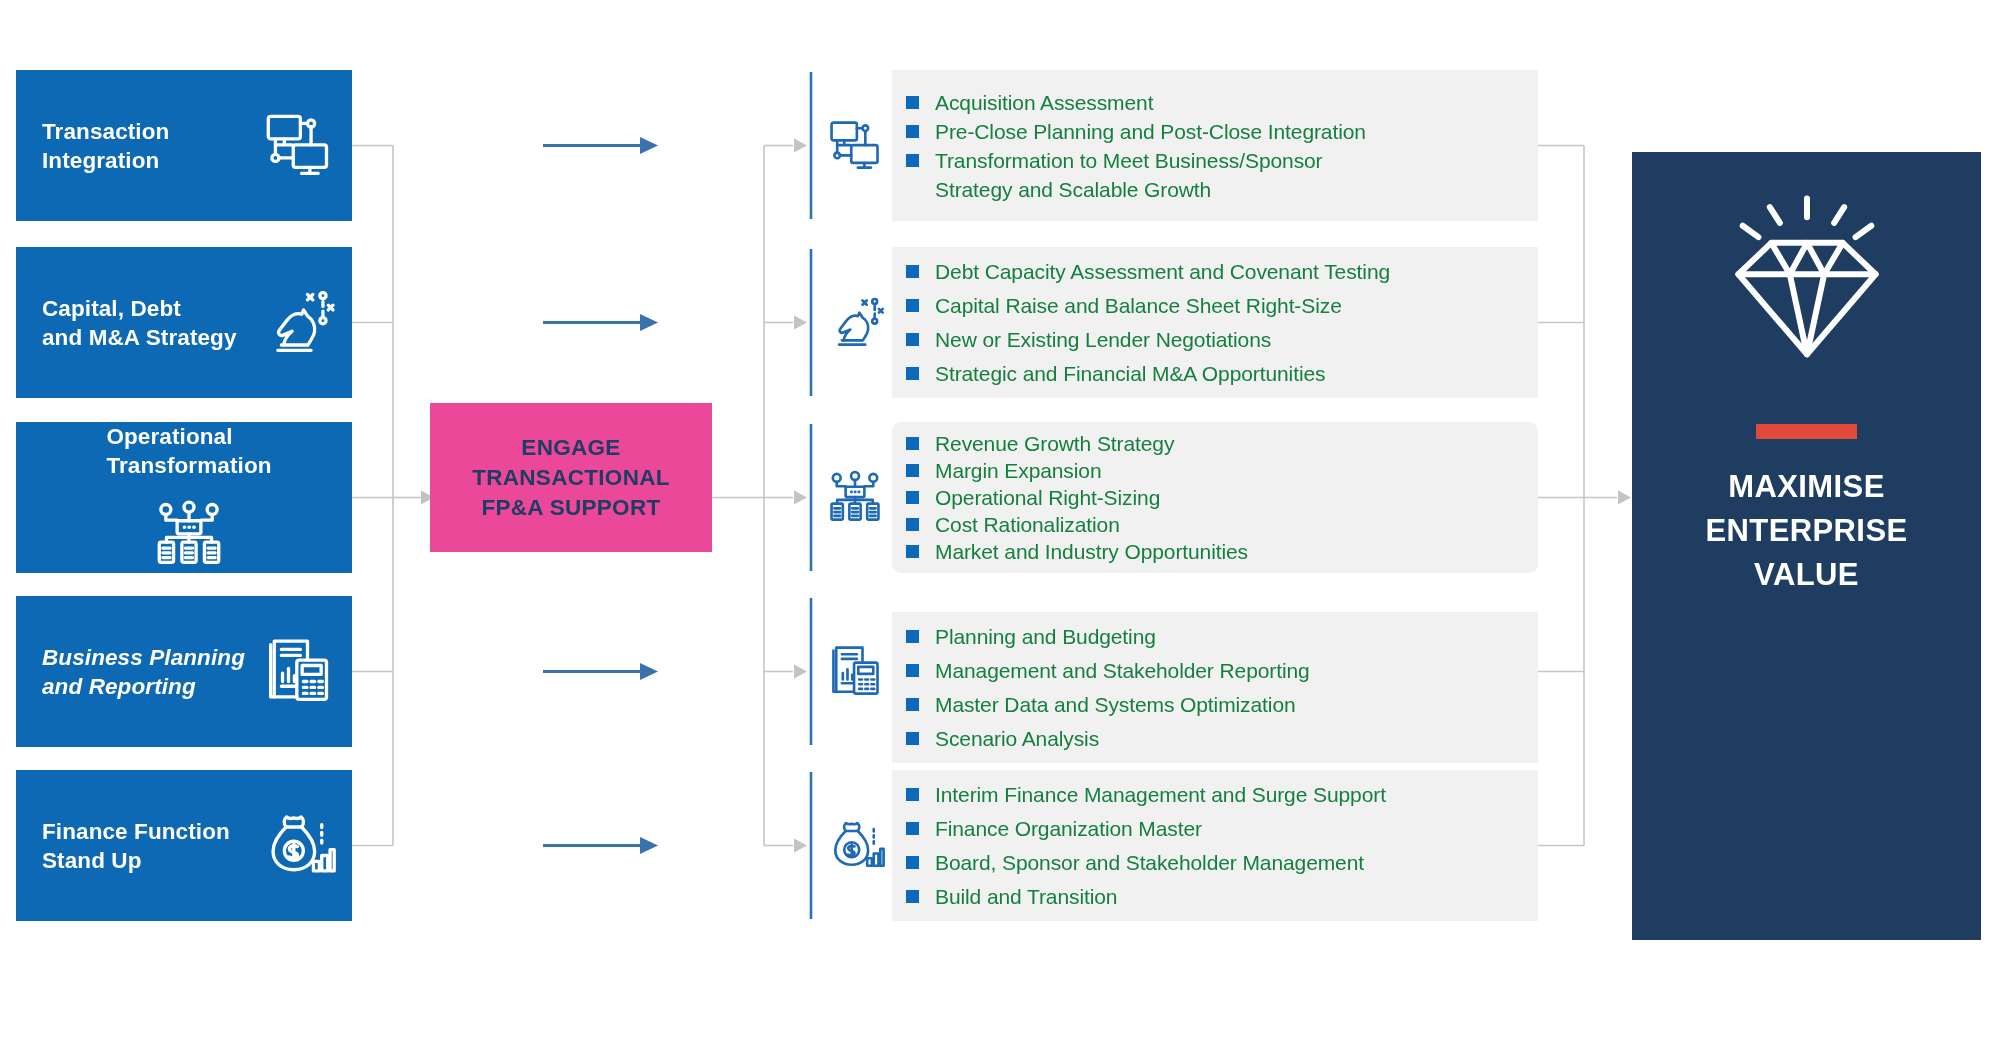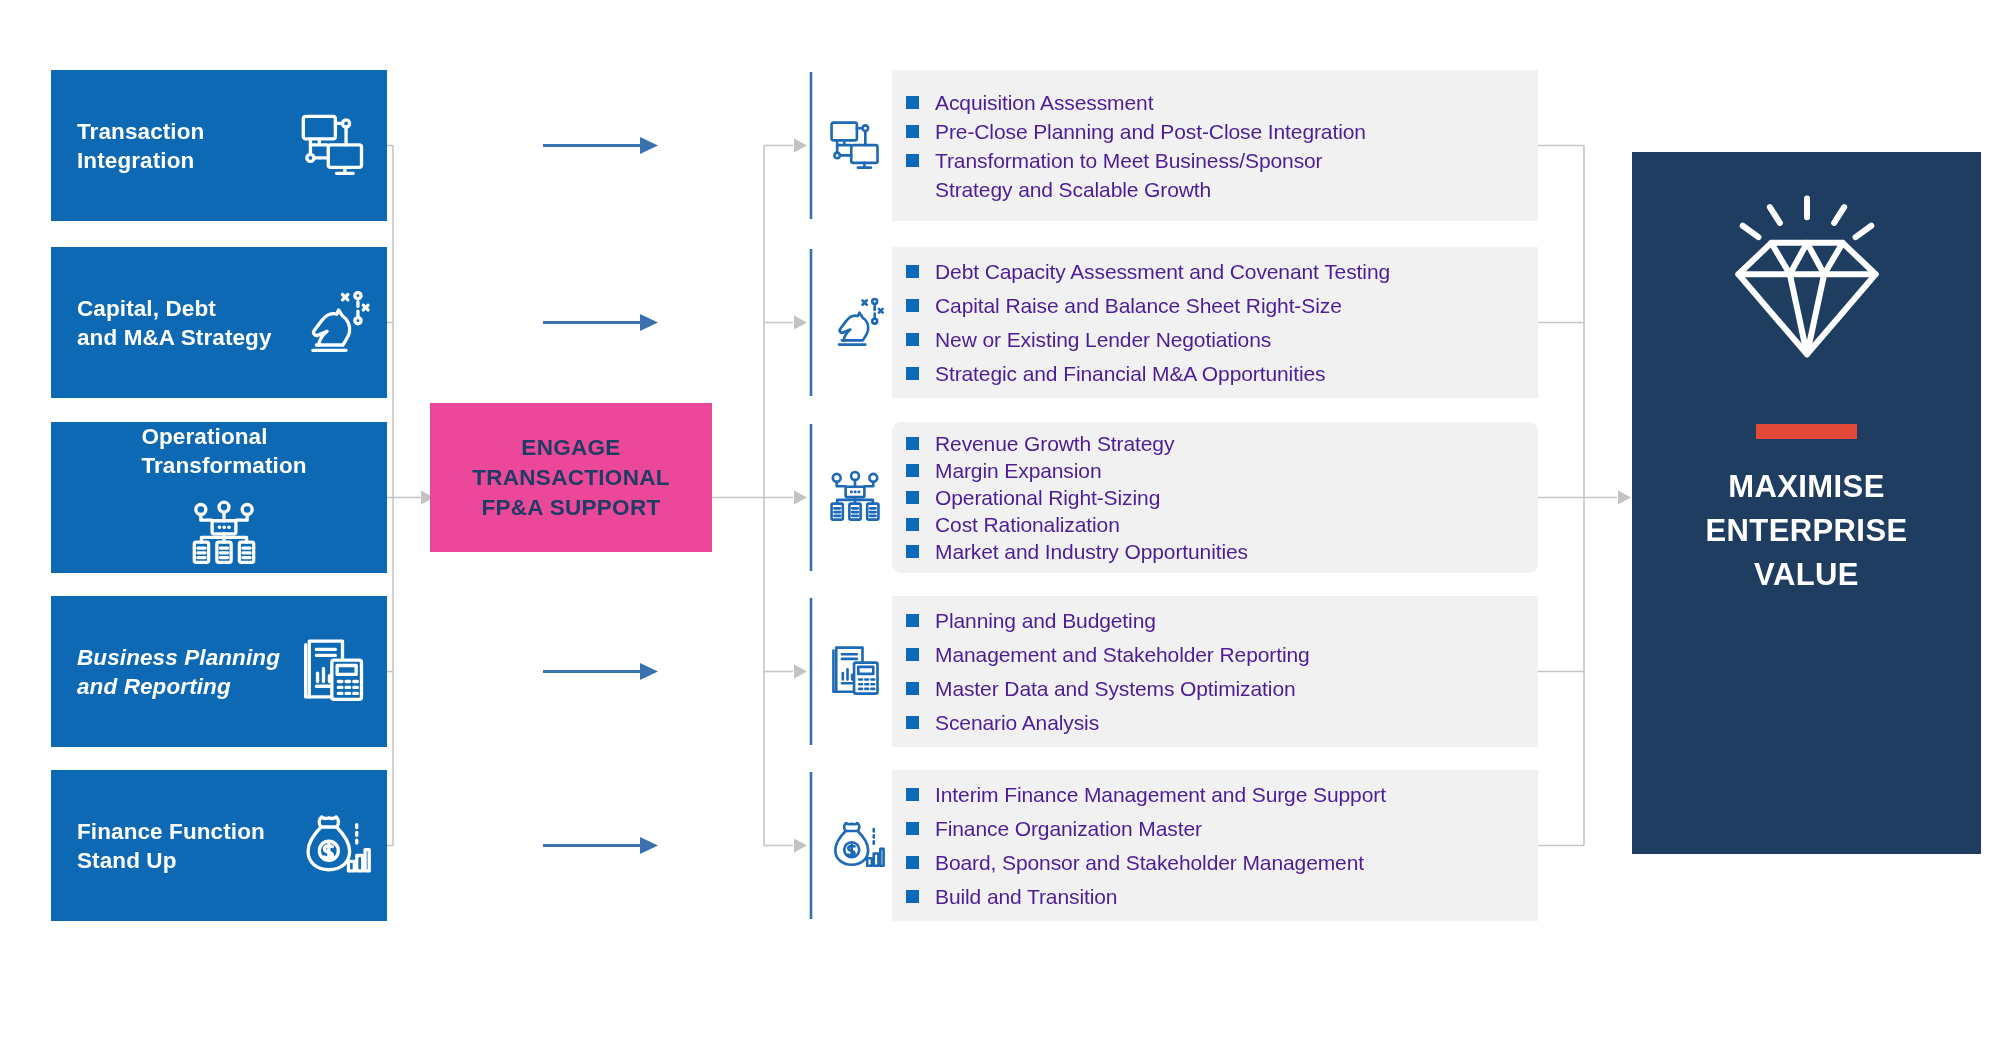--- a/index.html
+++ b/index.html
@@ -7,43 +7,43 @@
           font-family:"Liberation Sans",sans-serif;overflow:hidden;}
   #wires{position:absolute;left:0;top:0;width:2000px;height:1052px;pointer-events:none;}
   .wire{stroke:#c6c6c6;stroke-width:1.6;fill:none;}
   .wire-head{fill:#c3c3c3;}
   .blue-line{stroke:#3a72b0;stroke-width:3;}
   .blue-head{fill:#3a72b0;}
   .accent{stroke:#2e74b5;stroke-width:2.6;}
 
   .left-box{position:absolute;left:16px;width:336px;height:151px;background:#0e69b4;
             display:flex;align-items:center;justify-content:space-between;
-            padding:0 16px 0 26px;box-sizing:border-box;color:#ffffff;margin-left:35px;}
+            padding:0 16px 0 26px;box-sizing:border-box;color:#ffffff;}
   .left-label{font-size:22.5px;font-weight:700;line-height:29px;white-space:pre-line;letter-spacing:.1px;}
   .pillar-icon{width:76px;height:76px;color:#ffffff;flex:0 0 auto;}
 
   .center-box{position:absolute;left:430px;top:403px;width:282px;height:149px;background:#ec4899;
               display:flex;align-items:center;justify-content:center;}
   .center-label{font-size:22.5px;font-weight:700;color:#1e3c64;text-align:center;
                 line-height:30px;white-space:pre-line;letter-spacing:.3px;}
 
   .mid-icon-cell{position:absolute;left:820px;width:70px;height:151px;display:flex;
                  align-items:center;justify-content:center;color:#1d69b5;}
   .mid-icon-cell svg{width:60px;height:60px;}
 
   .group-panel{position:absolute;left:892px;width:646px;height:151px;background:#f1f1f2;
                display:flex;flex-direction:column;justify-content:center;
                box-sizing:border-box;padding:6px 16px 6px 14px;}
   .group-item{display:flex;align-items:flex-start;line-height:var(--lh,34px);
-              color:#4c1d95;font-size:21px;font-weight:500;letter-spacing:-.1px;}
+              color:#15803d;font-size:21px;font-weight:500;letter-spacing:-.1px;}
   .bullet{flex:0 0 13px;width:13px;height:13px;background:#0d6aba;margin-right:16px;
           margin-top:calc(var(--lh,34px)/2 - 6.5px);}
   .item-text{white-space:pre-line;}
 
-  .result-panel{position:absolute;left:1632px;top:152px;width:349px;height:702px;background:#1e3d60;
+  .result-panel{position:absolute;left:1632px;top:152px;width:349px;height:788px;background:#1e3d60;
                 display:flex;flex-direction:column;align-items:center;}
   .diamond-svg{width:200px;height:200px;color:#ffffff;margin-top:28px;}
   .red-bar{width:101px;height:15px;background:#e14a39;margin-top:44px;}
   .result-label{margin-top:26px;color:#ffffff;font-size:31px;font-weight:700;line-height:44px;
                 text-align:center;white-space:pre-line;letter-spacing:.4px;}
 </style>
 </head>
 <body>
 
 <svg style="position:absolute;width:0;height:0" aria-hidden="true">
@@ -296,21 +296,21 @@
     <span class="bullet"></span>
     <span class="item-text">Cost Rationalization</span>
   </div>
 
   <div class="group-item">
     <span class="bullet"></span>
     <span class="item-text">Market and Industry Opportunities</span>
   </div>
 </div>
 
-  <div class="group-panel" style="top: 596px; --lh: 34px;">
+  <div class="group-panel" style="top: 612px; --lh: 34px;">
   <div class="group-item">
     <span class="bullet"></span>
     <span class="item-text">Planning and Budgeting</span>
   </div>
 
   <div class="group-item">
     <span class="bullet"></span>
     <span class="item-text">Management and Stakeholder Reporting</span>
   </div>
 

